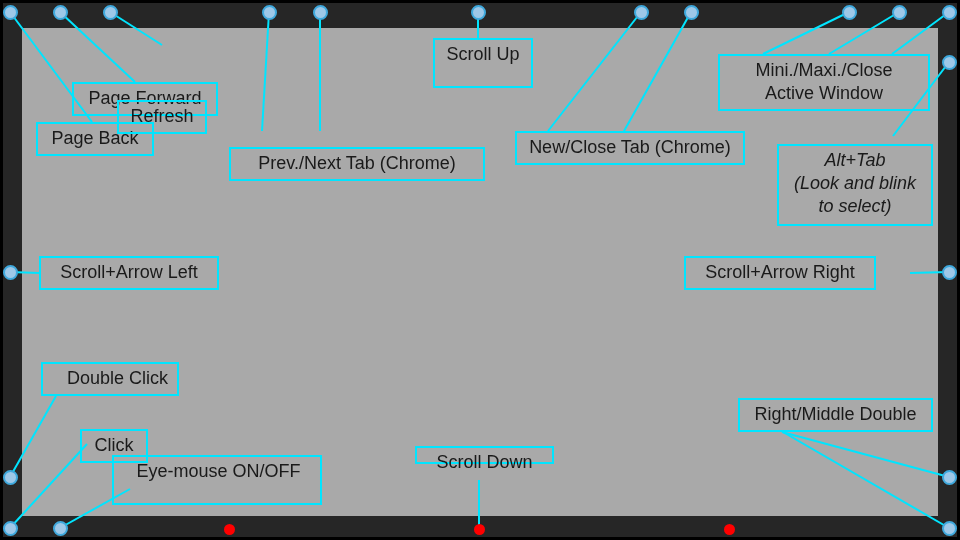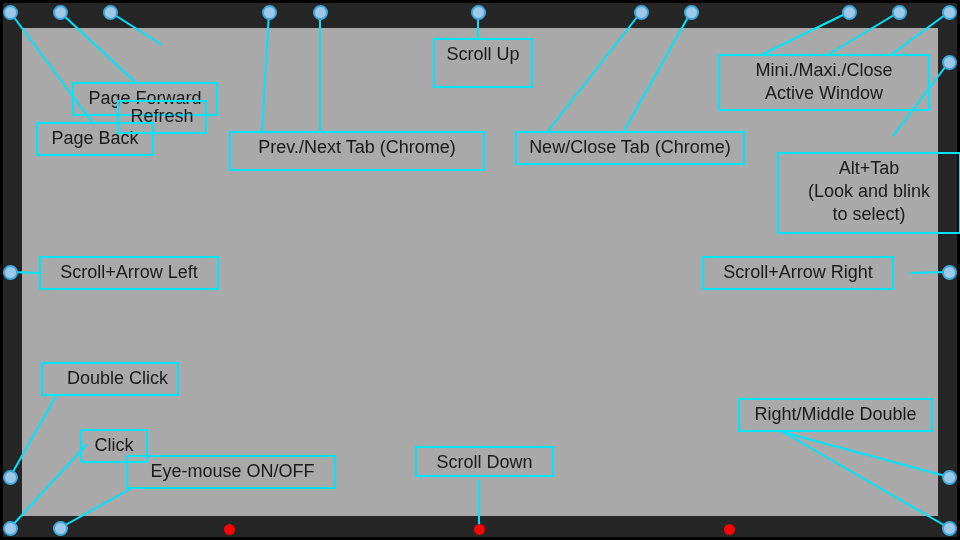--- a/index.html
+++ b/index.html
@@ -98,35 +98,35 @@
       <line x1="60" y1="528" x2="130" y2="489" stroke="#00e5ff" stroke-width="2"></line>
       <line x1="949" y1="477" x2="782" y2="432" stroke="#00e5ff" stroke-width="2"></line>
       <line x1="949" y1="528" x2="783" y2="432" stroke="#00e5ff" stroke-width="2"></line>
       <line x1="479" y1="529" x2="479" y2="480" stroke="#00e5ff" stroke-width="2"></line>
     </svg>
 
   <div id="labels-layer">
       <div class="label-box" style="left: 36px; top: 122px; width: 118px; height: 34px;">Page Back</div>
       <div class="label-box" style="left: 72px; top: 82px; width: 146px; height: 34px;">Page Forward</div>
       <div class="label-box" style="left: 117px; top: 60px; width: 90px; height: 34px; margin-top: 40px;">Refresh</div>
-      <div class="label-box" style="left: 229px; top: 131px; width: 256px; height: 40px;">Prev./Next Tab (Chrome)</div>
+      <div class="label-box" style="left: 229px; top: 147px; width: 256px; height: 34px;">Prev./Next Tab (Chrome)</div>
       <div class="label-box" style="left: 433px; top: 38px; width: 100px; height: 50px;">Scroll Up</div>
       <div class="label-box" style="left: 515px; top: 131px; width: 230px; height: 34px;">New/Close Tab (Chrome)</div>
       <div class="label-box" style="left: 718px; top: 54px; width: 212px; height: 57px;">Mini./Maxi./Close
 Active Window</div>
-      <div class="label-box" style="left: 777px; top: 152px; width: 184px; height: 82px;">Alt+Tab
+      <div class="label-box" style="left: 777px; top: 144px; width: 156px; height: 82px; font-style: italic;">Alt+Tab
 (Look and blink
 to select)</div>
       <div class="label-box" style="left: 39px; top: 256px; width: 180px; height: 34px;">Scroll+Arrow Left</div>
-      <div class="label-box" style="left: 684px; top: 256px; width: 192px; height: 34px; margin-left: 18px;">Scroll+Arrow Right</div>
+      <div class="label-box" style="left: 684px; top: 256px; width: 192px; height: 34px;">Scroll+Arrow Right</div>
       <div class="label-box" style="left: 41px; top: 362px; width: 138px; height: 34px; text-align: right;">Double Click</div>
       <div class="label-box" style="left: 80px; top: 410px; width: 68px; height: 34px; margin-top: 19px;">Click</div>
-      <div class="label-box" style="left: 126px; top: 455px; width: 210px; height: 34px; padding-left: 12px;">Eye-mouse ON/OFF</div>
+      <div class="label-box" style="left: 112px; top: 455px; width: 210px; height: 50px; padding-left: 12px;">Eye-mouse ON/OFF</div>
       <div class="label-box" style="left: 738px; top: 398px; width: 195px; height: 34px;">Right/Middle Double</div>
-      <div class="label-box" style="left: 415px; top: 446px; width: 139px; height: 31px;">Scroll Down</div>
+      <div class="label-box" style="left: 415px; top: 446px; width: 139px; height: 18px;">Scroll Down</div>
     </div>
   <div id="dots-layer">
       <div class="dot dot-blue" style="left: 3px; top: 5px;"></div>
       <div class="dot dot-blue" style="left: 53px; top: 5px;"></div>
       <div class="dot dot-blue" style="left: 103px; top: 5px;"></div>
       <div class="dot dot-blue" style="left: 262px; top: 5px;"></div>
       <div class="dot dot-blue" style="left: 313px; top: 5px;"></div>
       <div class="dot dot-blue" style="left: 471px; top: 5px;"></div>
       <div class="dot dot-blue" style="left: 634px; top: 5px;"></div>
       <div class="dot dot-blue" style="left: 684px; top: 5px;"></div>

